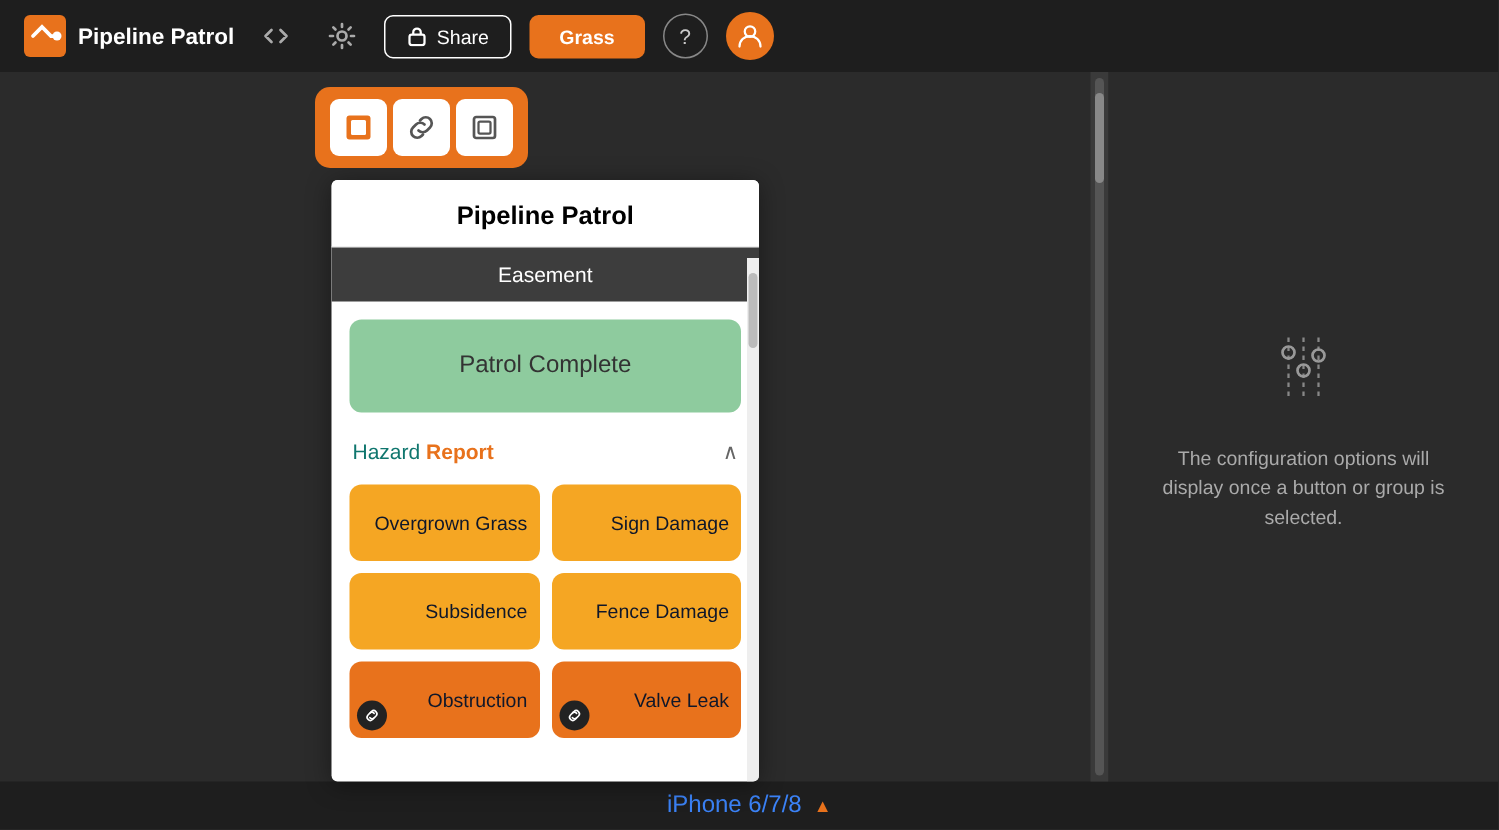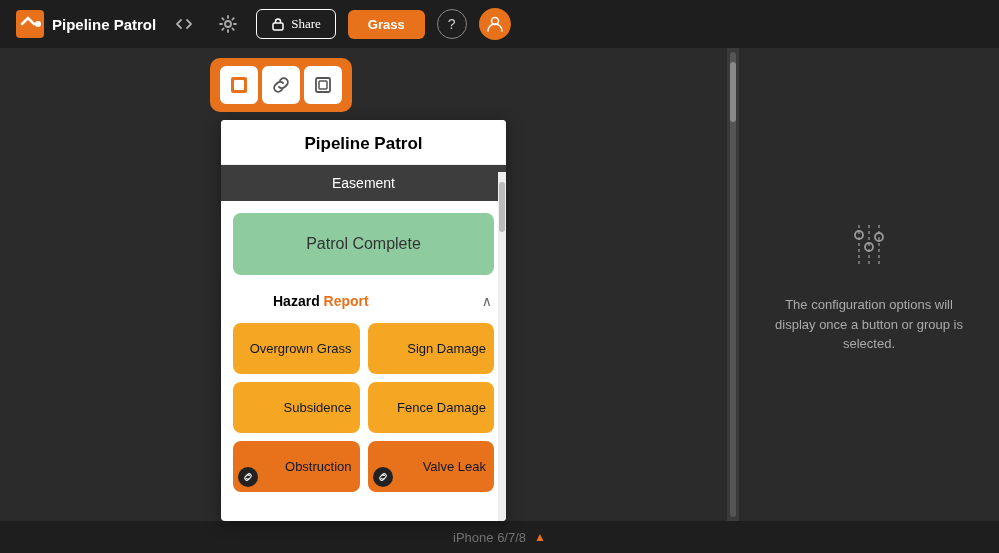--- a/index.html
+++ b/index.html
@@ -57,21 +57,20 @@
       background: transparent;
       border: 1.5px solid #fff;
       color: #fff;
       border-radius: 6px;
       padding: 6px 14px;
       font-size: 13px;
       cursor: pointer;
       display: flex;
       align-items: center;
       gap: 6px;
-      font-family: Liberation Serif, serif;
     }
     .save-btn {
       background: #e8721c;
       border: none;
       color: #fff;
       border-radius: 6px;
       padding: 7px 20px;
       font-size: 13px;
       font-weight: 600;
       cursor: pointer;
@@ -301,22 +300,22 @@
     
     .bottom-bar {
       height: 32px;
       background: #1e1e1e;
       display: flex;
       align-items: center;
       justify-content: center;
       gap: 8px;
     }
     .device-label {
-      color: #737373;
-      font-size: 13px;
+      color: #3b82f6;
+      font-size: 16px;
     }
     .device-arrow {
       color: #e8721c;
       font-size: 12px;
     }
   </style>
 </head>
 <body>
 
 <div class="top-nav">
@@ -397,21 +396,21 @@
         <span>Easement</span>
       </div>
 
       <div class="phone-content">
         
         <button class="patrol-complete-btn">Patrol Complete</button>
 
         
         <div class="hazard-report-header">
           <div class="hazard-report-title">
-            <span style="font-weight:700;color:#000000;margin-left:38px;">Hazard</span><span> Report</span>
+            <span style="font-weight:400;color:#0f766e;">Hazard</span><span> Report</span>
           </div>
           <span class="chevron-up">∧</span>
         </div>
 
         <div class="hazard-grid">
 
           <button class="hazard-btn">
             <span>Overgrown Grass</span>
           </button>
           <button class="hazard-btn">

